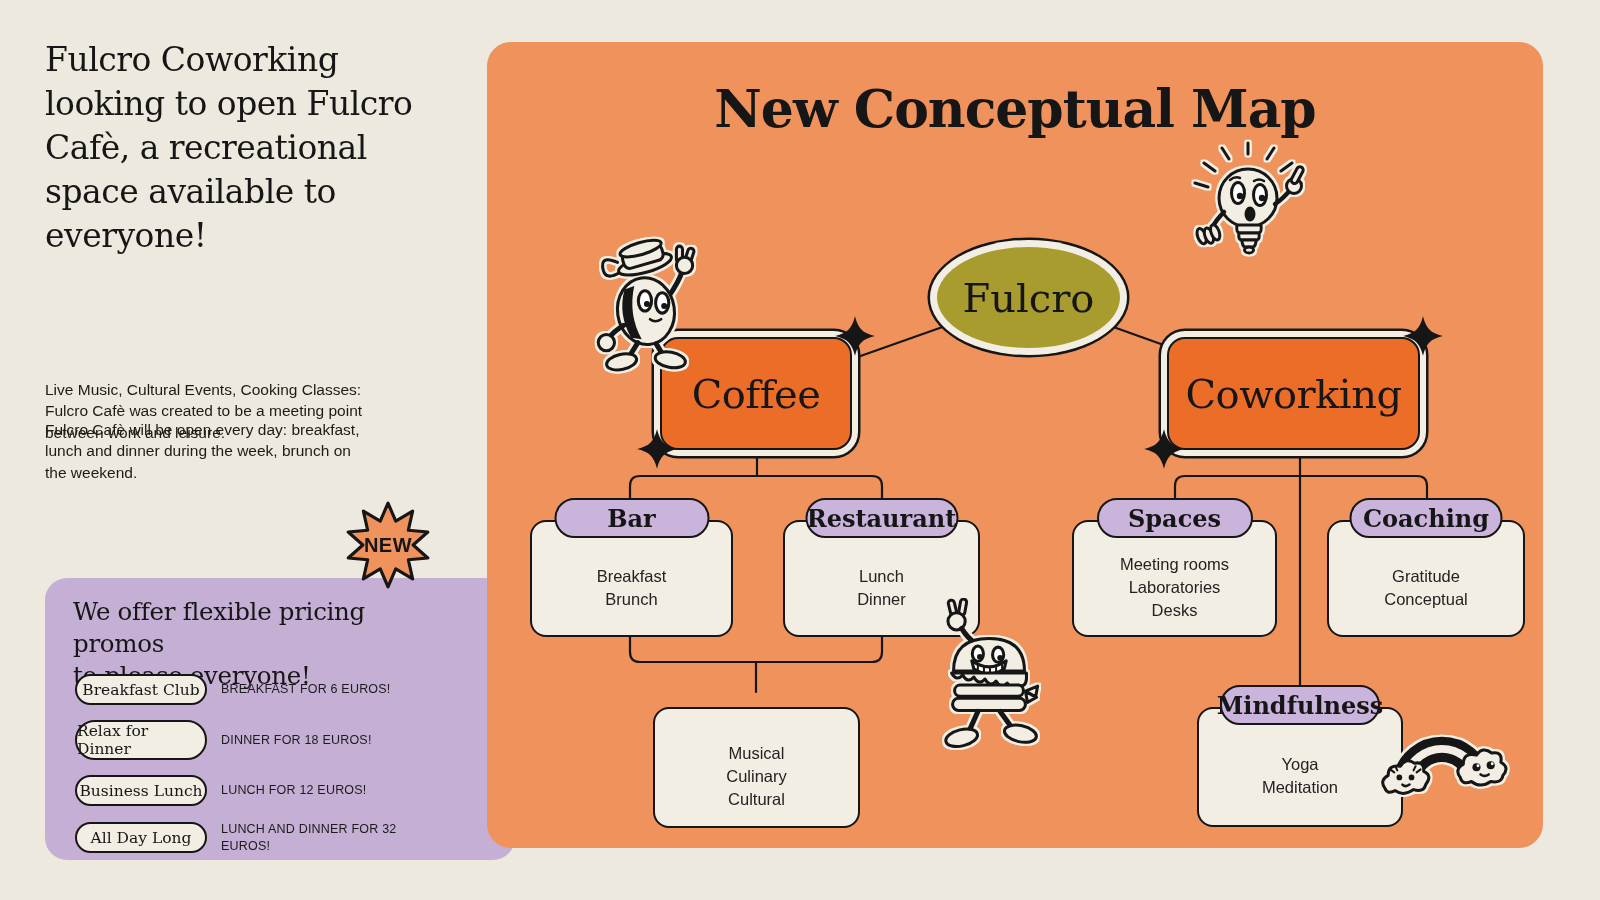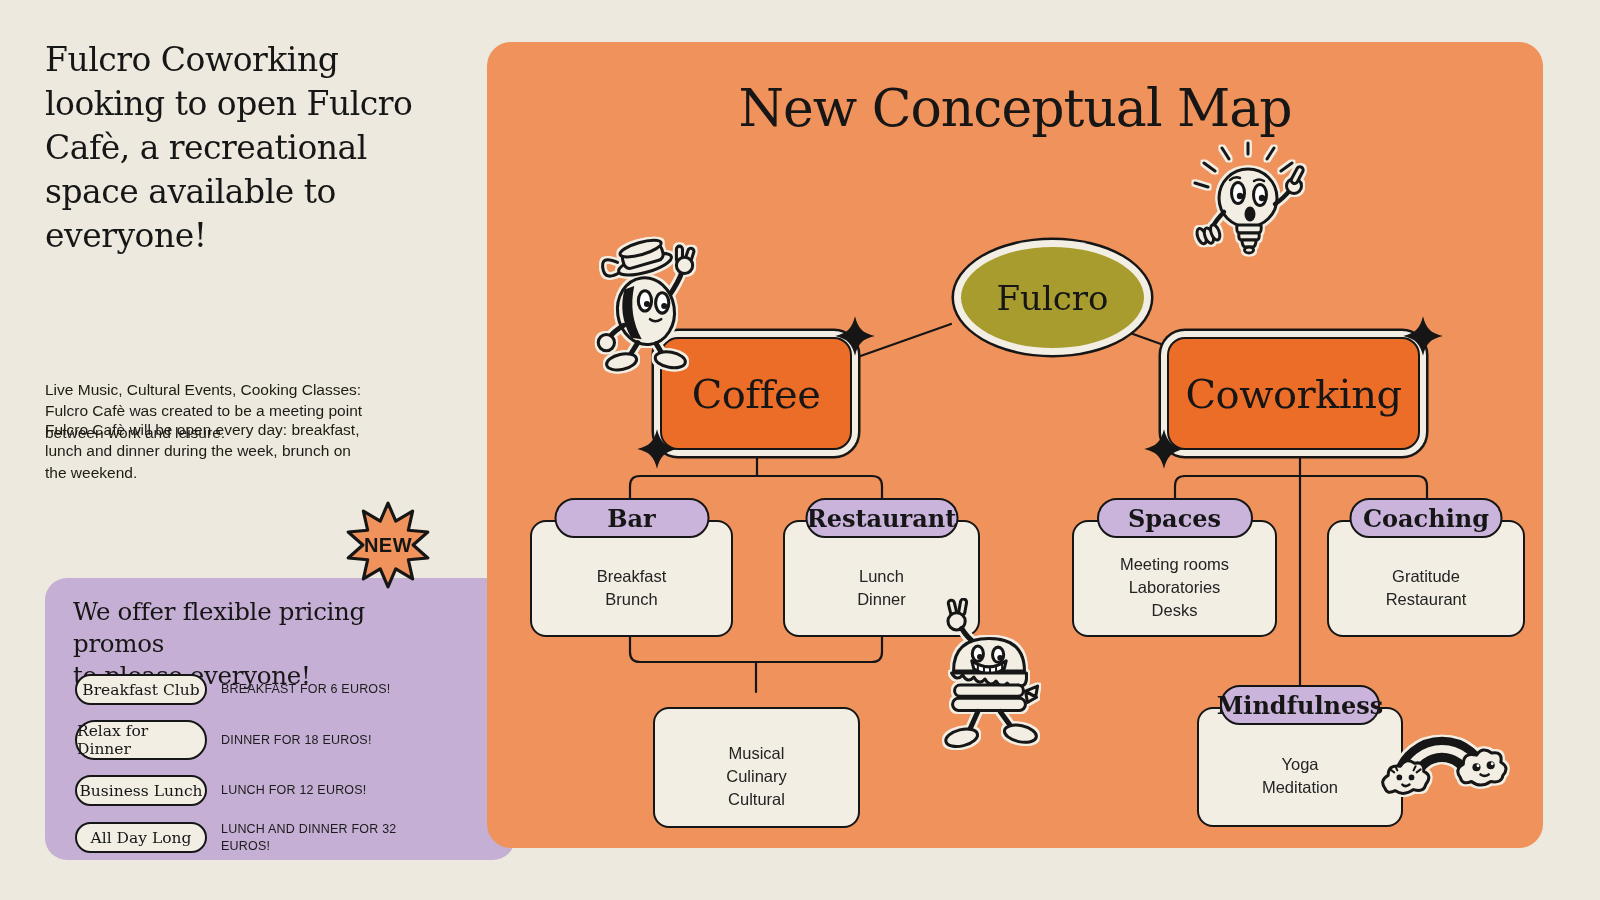--- a/index.html
+++ b/index.html
@@ -34,29 +34,29 @@
 
   .new-badge{position:absolute;left:344px;top:501px;width:88px;height:88px;}
   .new-badge svg{position:absolute;inset:0;}
   .new-badge .new-label{position:absolute;inset:0;display:flex;align-items:center;justify-content:center;
     font-size:20px;font-weight:bold;letter-spacing:0.5px;}
 
   
   .map-panel{position:absolute;left:487px;top:42px;width:1056px;height:806px;
     background:var(--panel-orange);border-radius:24px;}
   .map-title{position:absolute;left:0;right:0;top:36px;text-align:center;
-    font-family:"DejaVu Serif","Liberation Serif",serif;font-size:52px;font-weight:400;letter-spacing:-1px;}
+    font-family:"DejaVu Serif","Liberation Serif",serif;font-size:52px;font-weight:700;letter-spacing:-1px;}
   svg.connectors{position:absolute;inset:0;width:100%;height:100%;}
   svg.connectors path, svg.connectors line{stroke:var(--ink);stroke-width:2.2;fill:none;stroke-linecap:round;}
 
-  .root-ellipse{position:absolute;left:474px;top:205px;width:183px;height:101px;
+  .root-ellipse{position:absolute;left:450px;top:205px;width:183px;height:101px;
     background:var(--olive);border-radius:50%;
     box-shadow:0 0 0 7px var(--cream),0 0 0 9.5px var(--ink);
     display:flex;align-items:center;justify-content:center;
-    font-family:"DejaVu Serif","Liberation Serif",serif;font-size:34px;}
+    font-family:"DejaVu Serif","Liberation Serif",serif;font-size:40px;}
   .big-node{position:absolute;height:113px;background:var(--node-orange);
     border:2.5px solid var(--ink);border-radius:18px;
     box-shadow:0 0 0 6px var(--cream),0 0 0 8.5px var(--ink);
     display:flex;align-items:center;justify-content:center;
     font-family:"DejaVu Serif","Liberation Serif",serif;font-size:40px;letter-spacing:-0.5px;}
   .node-coffee{left:173px;top:295px;width:192px;}
   .node-coworking{left:680px;top:295px;width:253px;}
   .sparkle{position:absolute;width:42px;height:42px;}
   .sparkle svg{display:block;width:100%;height:100%;}
   .sparkle-tr{top:-24px;right:-26px;}
@@ -195,21 +195,21 @@
       <div class="sub-pill">Restaurant</div>
     </div>
     <div class="sub sub-spaces">
       <div class="sub-box">Meeting rooms
 Laboratories
 Desks</div>
       <div class="sub-pill">Spaces</div>
     </div>
     <div class="sub sub-coaching">
       <div class="sub-box">Gratitude
-Restaurant</div>
+Conceptual</div>
       <div class="sub-pill">Coaching</div>
     </div>
     <div class="sub sub-events">
       <div class="sub-box">Musical
 Culinary
 Cultural</div>
     </div>
     <div class="sub sub-mindfulness">
       <div class="sub-box">Yoga
 Meditation</div>

